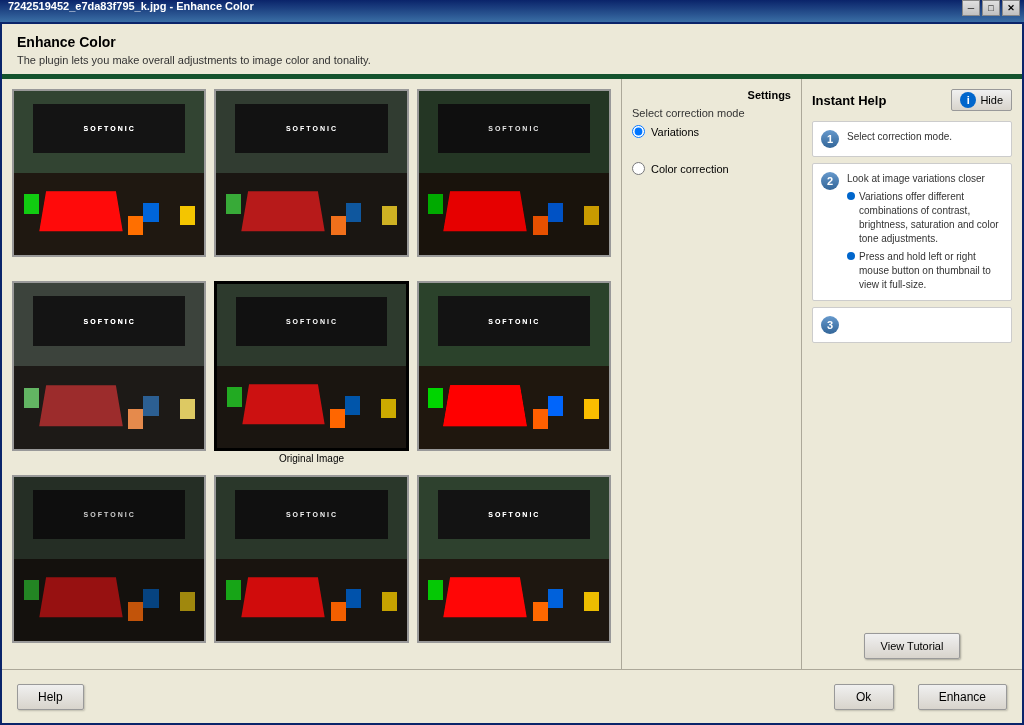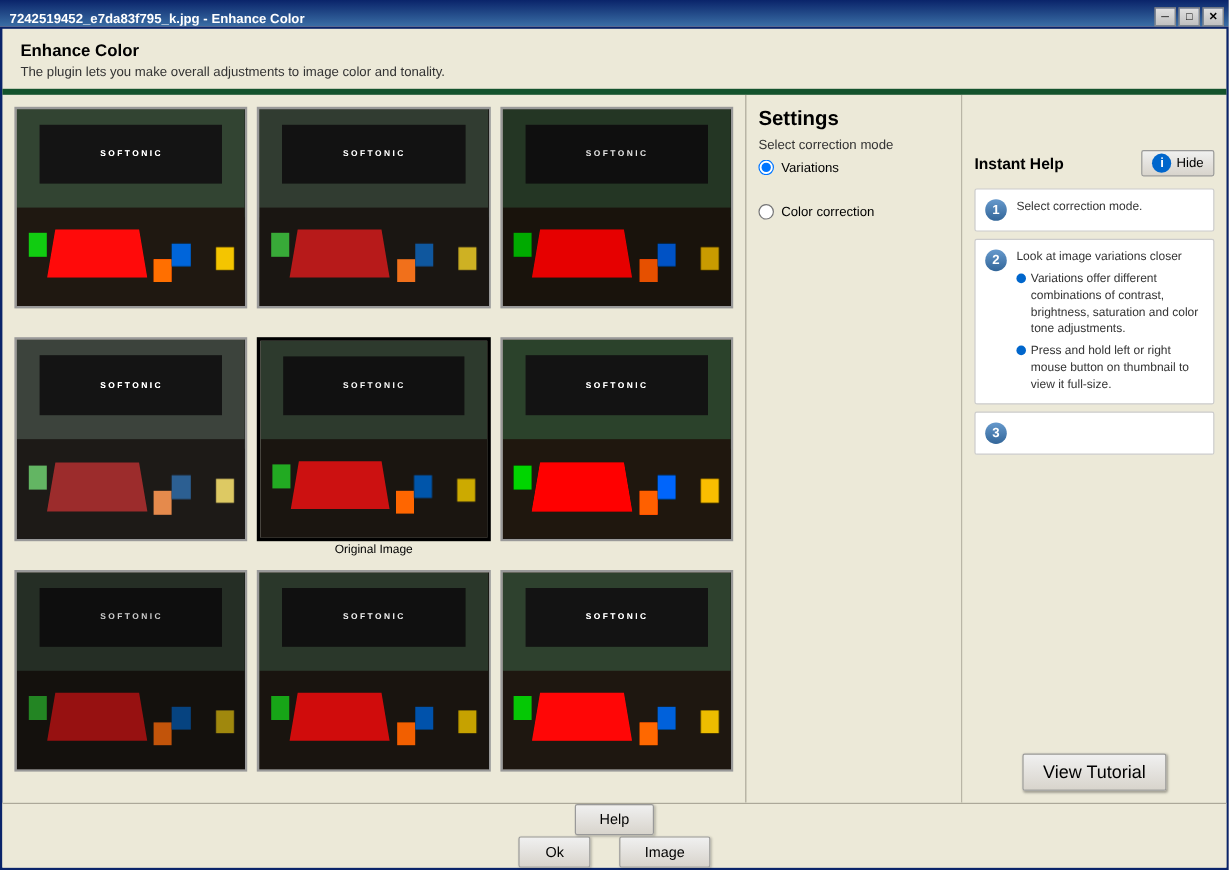--- a/index.html
+++ b/index.html
@@ -11,21 +11,21 @@
       height: 725px;
       overflow: hidden;
     }
 
     
     .title-bar {
       background: linear-gradient(to bottom, #0a246a, #3a6ea5);
       color: white;
       height: 22px;
       display: flex;
-      align-items: flex-end;
+      align-items: flex-start;
       justify-content: space-between;
       padding: 0 4px 0 8px;
       font-size: 11px;
       font-weight: bold;
     }
     .title-bar-controls {
       display: flex;
       gap: 2px;
     }
     .title-btn {
@@ -83,24 +83,25 @@
     }
 
     
     .settings-panel {
       width: 180px;
       padding: 10px;
       border-right: 1px solid #aca899;
     }
 
     .settings-title {
-      font-size: 17px;
+      font-size: 11px;
       font-weight: bold;
       margin-bottom: 6px;
       color: #000;
+      text-align: right;
     }
 
     .settings-label {
       font-size: 11px;
       color: #333;
       margin-bottom: 6px;
     }
 
     .radio-group {
       display: flex;
@@ -128,21 +129,20 @@
       flex-direction: column;
       padding: 10px;
       background: #ece9d8;
     }
 
     .help-header {
       display: flex;
       align-items: center;
       justify-content: space-between;
       margin-bottom: 10px;
-      margin-top: 36px;
     }
 
     .help-title {
       font-size: 13px;
       font-weight: bold;
       color: #000;
     }
 
     .hide-btn {
       display: flex;
@@ -234,38 +234,37 @@
       font-size: 14px;
       color: #666;
     }
 
     
     .view-tutorial-btn {
       margin-top: auto;
       background: linear-gradient(to bottom, #f0f0f0, #d8d4cc);
       border: 1px solid #999;
       padding: 6px 16px;
-      font-size: 15px;
+      font-size: 11px;
       cursor: pointer;
       border-radius: 2px;
       align-self: center;
       box-shadow: 1px 1px 2px rgba(0,0,0,0.3);
       text-align: center;
     }
 
     
     .bottom-bar {
       height: 54px;
       background: #ece9d8;
       border-top: 1px solid #aca899;
       display: flex;
       align-items: center;
       justify-content: space-between;
       padding: 0 15px;
-      flex-direction: column;
     }
 
     .bottom-left {}
     .bottom-right {
       display: flex;
       gap: 24px;
     }
 
     .action-btn {
       background: linear-gradient(to bottom, #f0f0f0, #d8d4cc);
@@ -737,17 +736,17 @@
     </div>
 
   </div>
 
   <div class="bottom-bar">
     <div class="bottom-left">
       <button class="action-btn">Help</button>
     </div>
     <div class="bottom-right">
       <button class="action-btn">Ok</button>
-      <button class="action-btn">Image</button>
+      <button class="action-btn">Enhance</button>
     </div>
   </div>
 
 </div>
 
 </body></html>

